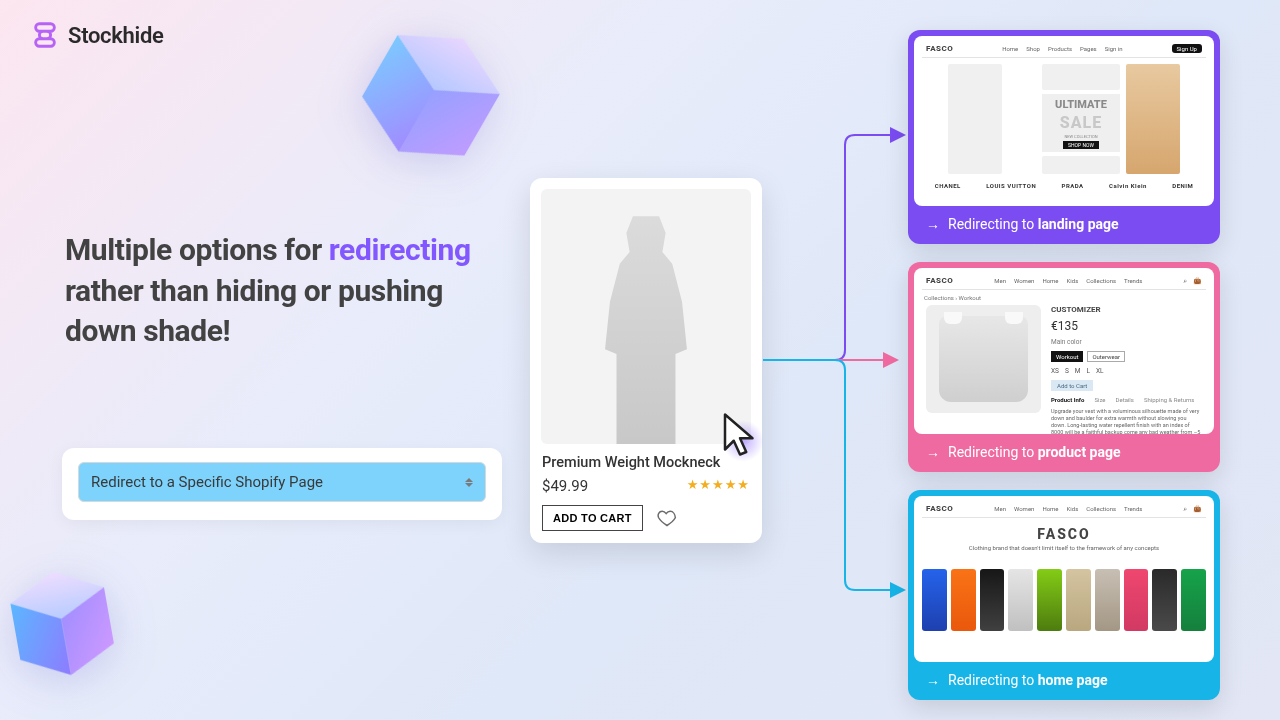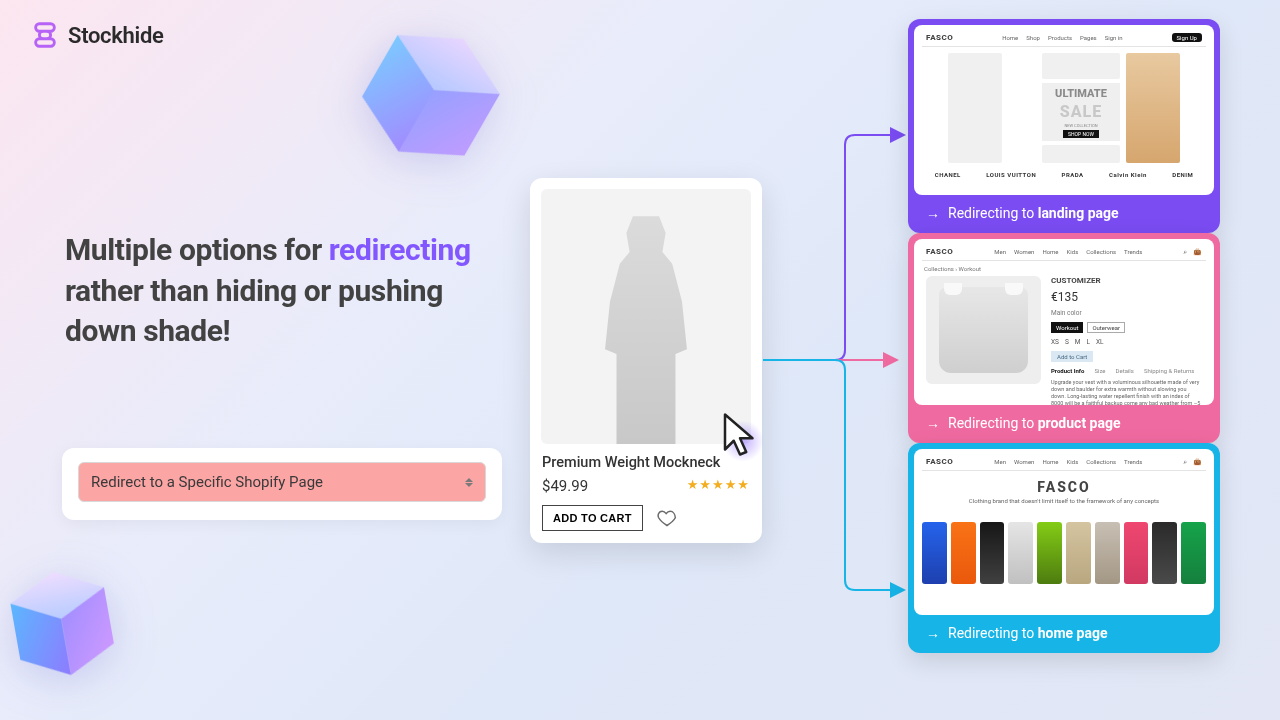--- a/index.html
+++ b/index.html
@@ -24,21 +24,21 @@
 .cube-2 { bottom: 40px; left: 15px; transform: rotate(-10deg); }
 .cube svg { filter: drop-shadow(0 8px 20px rgba(100,100,200,.25)); }
 
 
 .headline { position: absolute; top: 230px; left: 65px; width: 440px; font-size: 30px; font-weight: 700; color: #424242; line-height: 1.35; letter-spacing: -0.4px; }
 .headline .accent { color: #8257ff; }
 
 
 .settings-card { position: absolute; top: 448px; left: 62px; width: 440px; background: #ffffff; border-radius: 12px; padding: 14px 16px 18px; box-shadow: 0 4px 16px rgba(0,0,0,.05); }
 .settings-label { font-size: 15px; color: #444; margin-bottom: 10px; }
-.settings-select { width: 100%; display: flex; justify-content: space-between; align-items: center; border: 1px solid #d8d8d8; border-radius: 6px; padding: 10px 12px; font-size: 15px; color: #3a3a3a; background: #fca5a5; cursor: pointer; }
+.settings-select { width: 100%; display: flex; justify-content: space-between; align-items: center; border: 1px solid #d8d8d8; border-radius: 6px; padding: 10px 12px; font-size: 15px; color: #3a3a3a; background: #7dd3fc; cursor: pointer; }
 .chev { display: flex; flex-direction: column; gap: 1px; }
 .chev span { display: block; width: 0; height: 0; border-left: 4px solid transparent; border-right: 4px solid transparent; }
 .chev .up { border-bottom: 4px solid #7a7a7a; }
 .chev .down { border-top: 4px solid #7a7a7a; }
 
 
 .product-card { position: absolute; top: 178px; left: 530px; width: 232px; background: #fff; border-radius: 12px; box-shadow: 0 10px 30px rgba(0,0,0,.12); overflow: hidden; }
 .product-img { width: 210px; height: 255px; margin: 11px auto 6px; background: #f3f3f3; border-radius: 6px; display: flex; align-items: flex-end; justify-content: center; overflow: hidden; position: relative; }
 .person { width: 78%; height: 93%; background: linear-gradient(#dcdcdc,#c8c8c8); clip-path: polygon(42% 4%, 58% 4%, 62% 11%, 60% 19%, 66% 24%, 72% 40%, 75% 60%, 68% 62%, 68% 100%, 32% 100%, 32% 62%, 25% 60%, 28% 40%, 34% 24%, 40% 19%, 38% 11%); border-radius: 50% 50% 0 0 / 18% 18% 0 0; }
 .product-info { padding: 4px 12px 12px; }
@@ -52,21 +52,21 @@
 
 
 .cursor-wrap { position: absolute; top: 412px; left: 720px; }
 .cursor-glow { position: absolute; top: 8px; left: 2px; width: 42px; height: 42px; border-radius: 50%; background: radial-gradient(rgba(142,107,255,.55), rgba(142,107,255,0) 70%); }
 .cursor-svg { position: relative; width: 40px; height: 50px; }
 
 
 .connectors { position: absolute; top: 0; left: 0; width: 1280px; height: 720px; pointer-events: none; }
 
 
-.targets { position: absolute; top: 19px; left: 908px; display: flex; flex-direction: column; }
+.targets { position: absolute; top: 30px; left: 908px; display: flex; flex-direction: column; gap: 18px; }
 .target { width: 312px; border-radius: 12px; padding: 6px 6px 0; box-shadow: 0 8px 24px rgba(0,0,0,.12); }
 .target-1 { background: #7a4cf2; }
 .target-2 { background: #ef6aa0; }
 .target-3 { background: #17b4e8; }
 .target-body { background: #fff; border-radius: 8px; height: 170px; overflow: hidden; padding: 6px 8px; font-size: 7px; color: #444; }
 .target-2 .target-body { height: 166px; }
 .target-3 .target-body { height: 166px; }
 .target-footer { display: flex; align-items: center; gap: 8px; color: #fff; padding: 10px 12px 12px; font-size: 14px; }
 .target-footer .arrow { font-weight: 700; }
 .target-footer b { font-weight: 700; }

